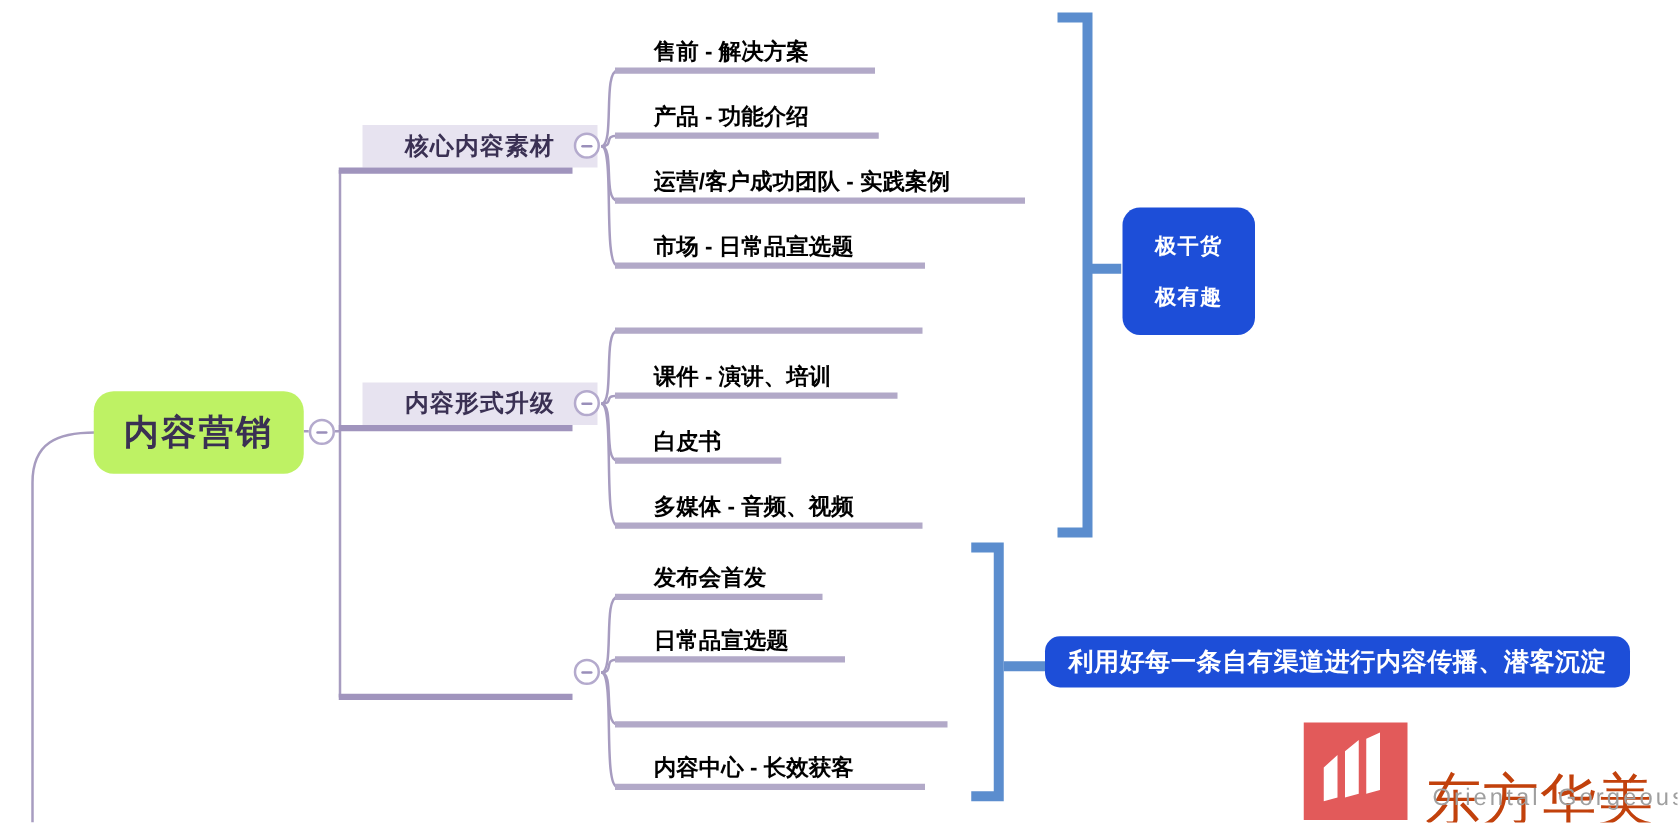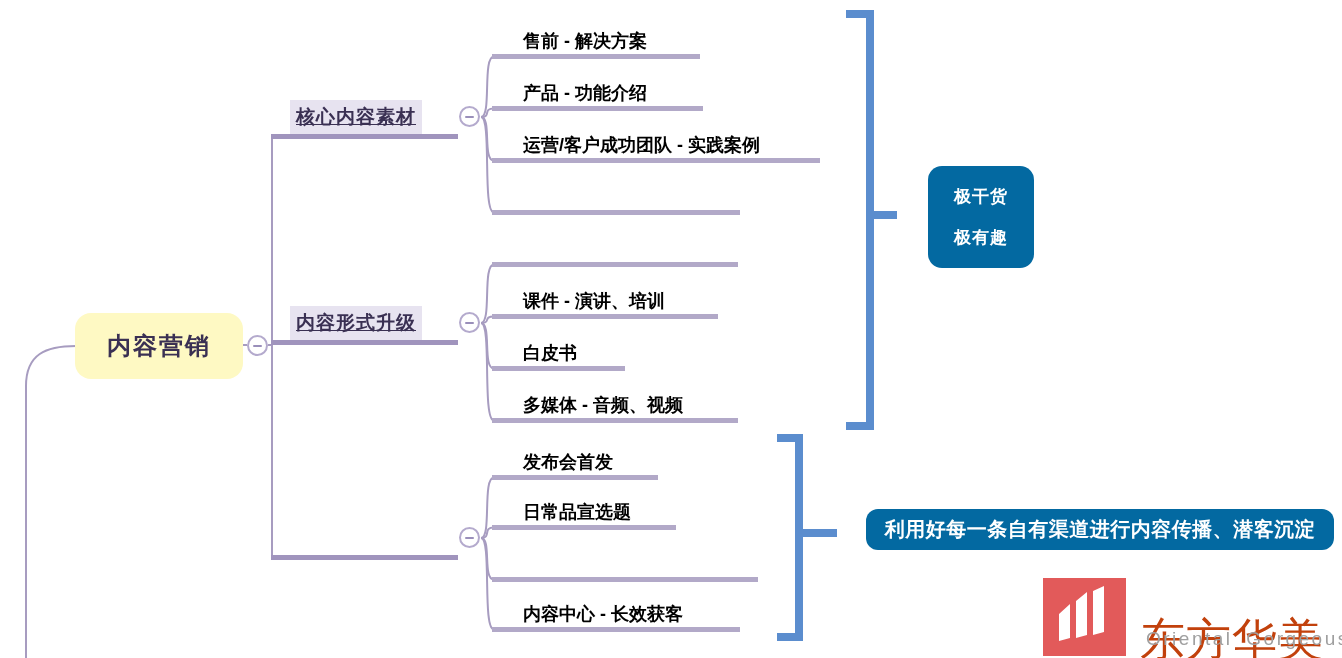--- a/index.html
+++ b/index.html
@@ -6,32 +6,32 @@
   body{
     width:1342px;height:658px;position:relative;overflow:hidden;
     background:#ffffff;
     font-family:"Liberation Sans","DejaVu Sans",sans-serif;
   }
   svg.lines{position:absolute;left:0;top:0;width:1342px;height:658px;}
 
   
   .root-node{
     position:absolute;left:75px;top:313px;width:168px;height:66px;
-    background:#fef9c3;border-radius:16px;
+    background:#bef264;border-radius:16px;
     display:flex;align-items:center;justify-content:center;
-    font-size:24px;font-weight:700;color:#3a3053;letter-spacing:2px;
+    font-size:28px;font-weight:700;color:#3a3053;letter-spacing:2px;
   }
 
   
   .branch{position:absolute;left:271px;width:187px;height:39px;}
   .branch-box{
-    position:absolute;left:19px;top:0;width:132px;height:34px;
+    position:absolute;left:19px;top:0;width:188px;height:34px;
     background:#e7e3f0;
     display:flex;align-items:center;justify-content:center;
-    font-size:19px;font-weight:600;color:#3a3053;letter-spacing:1px;text-decoration:underline;
+    font-size:19px;font-weight:600;color:#3a3053;letter-spacing:1px;
   }
   .branch-bar{position:absolute;left:0;top:34px;height:5px;width:187px;background:#a094bd;}
 
   
   .leaf{position:absolute;left:492px;height:35px;}
   .leaf-label{
     position:absolute;left:31px;bottom:6px;
     font-size:18px;font-weight:600;color:#000000;line-height:24px;white-space:nowrap;
   }
   .leaf-bar{position:absolute;left:0;bottom:0;height:5px;width:100%;background:#b2a9c8;}
@@ -41,21 +41,21 @@
     position:absolute;width:21px;height:21px;box-sizing:border-box;
     border:2px solid #b4aacd;border-radius:50%;background:#ffffff;
   }
   .minus{
     position:absolute;left:4px;right:4px;top:50%;height:2px;margin-top:-1px;
     background:#9a8fba;border-radius:1px;
   }
 
   
   .summary-note{
-    position:absolute;background:#0369a1;color:#ffffff;font-weight:700;margin-left:30px;
+    position:absolute;background:#1d4ed8;color:#ffffff;font-weight:700;
   }
   .summary-note.s1{
     left:898px;top:166px;width:106px;height:102px;border-radius:14px;
     display:flex;flex-direction:column;justify-content:space-evenly;align-items:center;
     font-size:17px;letter-spacing:1px;
   }
   .summary-note.s2{
     left:836px;top:509px;width:468px;height:41px;border-radius:12px;
     display:flex;align-items:center;justify-content:center;
     font-size:20px;letter-spacing:0.5px;white-space:nowrap;
@@ -144,20 +144,21 @@
 </div>
 <div class="leaf" style="top:76px;width:211px">
   <span class="leaf-label">产品 - 功能介绍</span>
   <div class="leaf-bar"></div>
 </div>
 <div class="leaf" style="top:128px;width:328px">
   <span class="leaf-label">运营/客户成功团队 - 实践案例</span>
   <div class="leaf-bar"></div>
 </div>
 <div class="leaf" style="top:180px;width:248px">
+  <span class="leaf-label">市场 - 日常品宣选题</span>
   <div class="leaf-bar"></div>
 </div>
 
 <div class="leaf" style="top:232px;width:246px">
   <div class="leaf-bar"></div>
 </div>
 <div class="leaf" style="top:284px;width:226px">
   <span class="leaf-label">课件 - 演讲、培训</span>
   <div class="leaf-bar"></div>
 </div>

